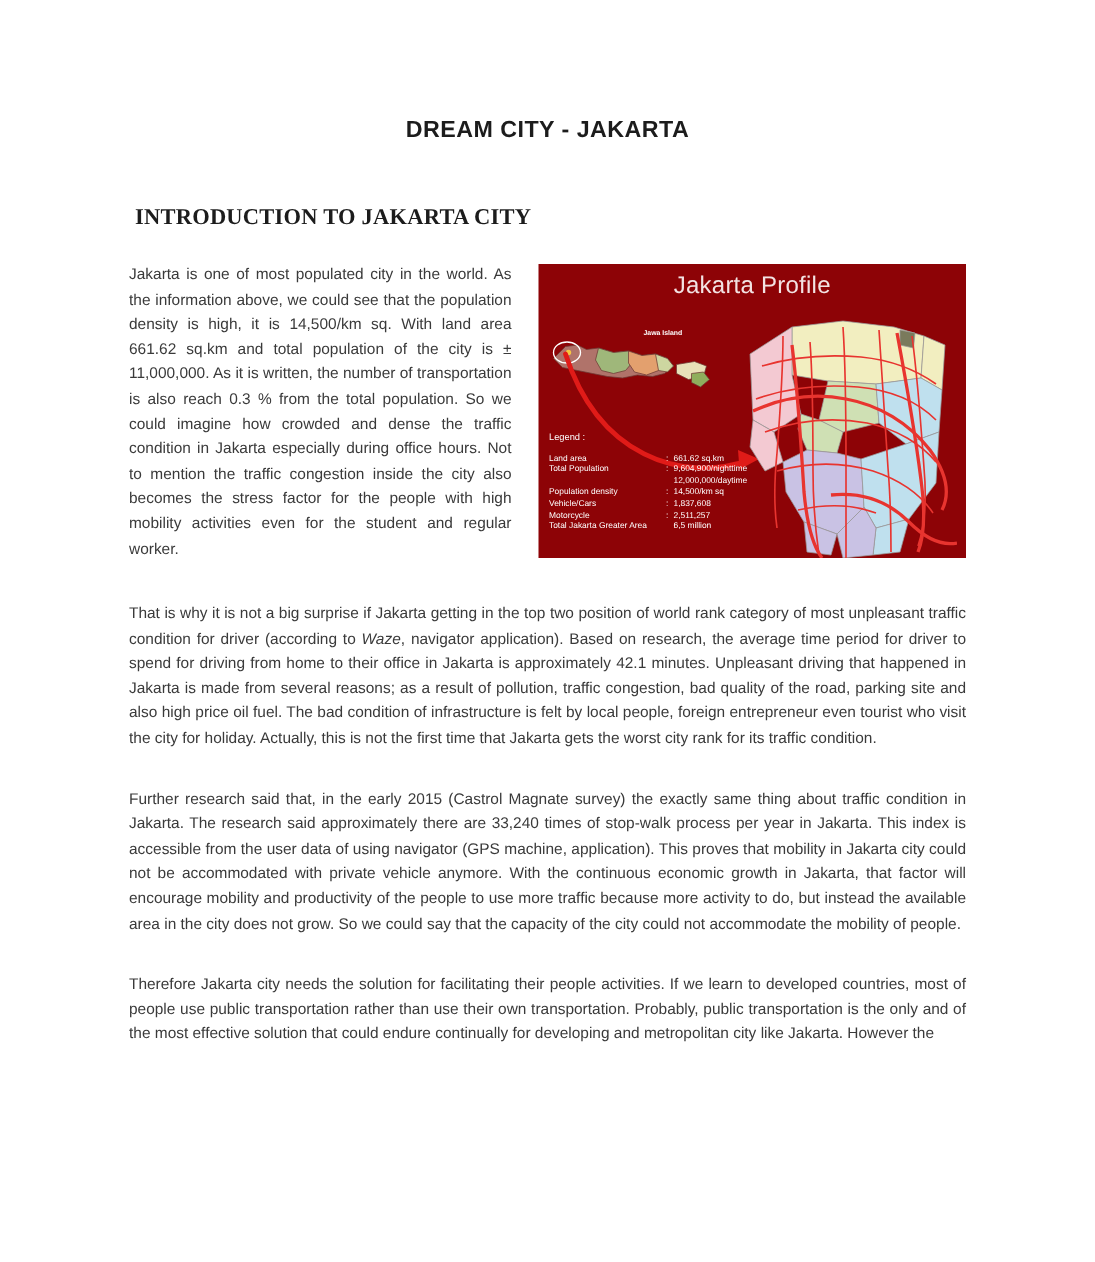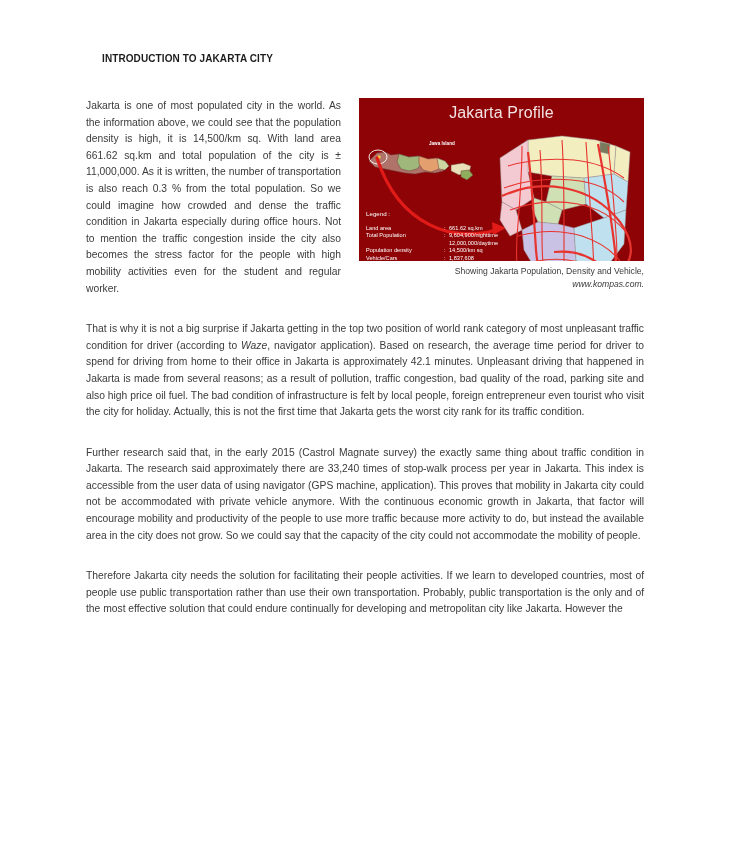--- a/index.html
+++ b/index.html
@@ -29,26 +29,27 @@
     text-align: center;
     font-size: 15.5px;
     font-weight: bold;
     letter-spacing: 0.02em;
     color: #1c1c1c;
     margin: 0;
     padding-top: 78px;
   }
 
   .section-heading {
-    font-size: 10px;
+    font-size: 15px;
     font-weight: bold;
     color: #1c1c1c;
     letter-spacing: 0.01em;
-    margin: 16px;
+    margin: 4px;
     padding-top: 37px;
+    font-family: Liberation Serif, serif;
   }
 
   
   .body-text {
     font-size: 10.3px;
     line-height: 16.6px;
     text-align: justify;
     color: #3a3a3a;
     margin: 0;
   }
@@ -59,21 +60,21 @@
     padding-top: 18px;
     overflow: hidden;
   }
   .figure {
     float: right;
     width: 285px;
     margin: 0 0 6px 18px;
   }
   .figure-frame {
     width: 285px;
-    height: 163px;
+    height: 196px;
     background: #8d0306;
     position: relative;
     overflow: hidden;
   }
   .figure-caption {
     font-size: 8.6px;
     line-height: 12.5px;
     color: #3a3a3a;
     text-align: right;
     padding-top: 4px;
@@ -152,20 +153,21 @@
     padding-left: 83px;
   }
   .legend-row.wide .legend-key { width: 83px; }
   .legend-row.wide .legend-sep { width: 0px; }
 </style>
 </head>
 <body>
 
 <div class="page">
 
+  <h1 class="doc-title">DREAM CITY - JAKARTA</h1>
 
   <h2 class="section-heading">INTRODUCTION TO JAKARTA CITY</h2>
 
   <div class="intro-block">
 
     <div class="figure">
       <div class="figure-frame">
 
         <div class="slide-title">Jakarta Profile</div>
 
@@ -273,24 +275,20 @@
 
           <div class="legend-row wide">
             <span class="legend-key">Total Jakarta Greater Area</span>
             <span class="legend-sep">:</span>
             <span class="legend-val">6,5 million</span>
           </div>
         </div>
 
       </div>
 
-      <div class="figure-caption">
-        <span>Showing Jakarta Population, Density and Vehicle,</span><br>
-        <span class="src">www.kompas.com.</span>
-      </div>
     </div>
 
     <p class="body-text intro-col">Jakarta is one of most populated city in the world. As the information above, we could see that the population density is high, it is 14,500/km sq. With land area 661.62 sq.km and total population of the city is ± 11,000,000. As it is written, the number of transportation is also reach 0.3 % from the total population. So we could imagine how crowded and dense the traffic condition in Jakarta especially during office hours. Not to mention the traffic congestion inside the city also becomes the stress factor for the people with high mobility activities even for the student and regular worker.</p>
 
   </div>
 
   <p class="body-text para-gap"><span>That is why it is not a big surprise if Jakarta getting in the top two position of world rank category of most unpleasant traffic condition for driver (according to </span><em>Waze</em><span>, navigator application). Based on research, the average time period for driver to spend for driving from home to their office in Jakarta is approximately 42.1 minutes. Unpleasant driving that happened in Jakarta is made from several reasons; as a result of pollution, traffic congestion, bad quality of the road, parking site and also high price oil fuel. The bad condition of infrastructure is felt by local people, foreign entrepreneur even tourist who visit the city for holiday.  Actually, this is not the first time that Jakarta gets the worst city rank for its traffic condition.</span></p>
 
   <p class="body-text para-gap">Further research said that, in the early 2015 (Castrol Magnate survey) the exactly same thing about traffic condition in Jakarta. The research said approximately there are 33,240 times of stop-walk process per year in Jakarta. This index is accessible from the user data of using navigator (GPS machine, application). This proves that mobility in Jakarta city could not be accommodated with private vehicle anymore. With the continuous economic growth in Jakarta, that factor will encourage mobility and productivity of the people to use more traffic because more activity to do, but instead the available area in the city does not grow. So we could say that the capacity of the city could not accommodate the mobility of people.</p>
 

